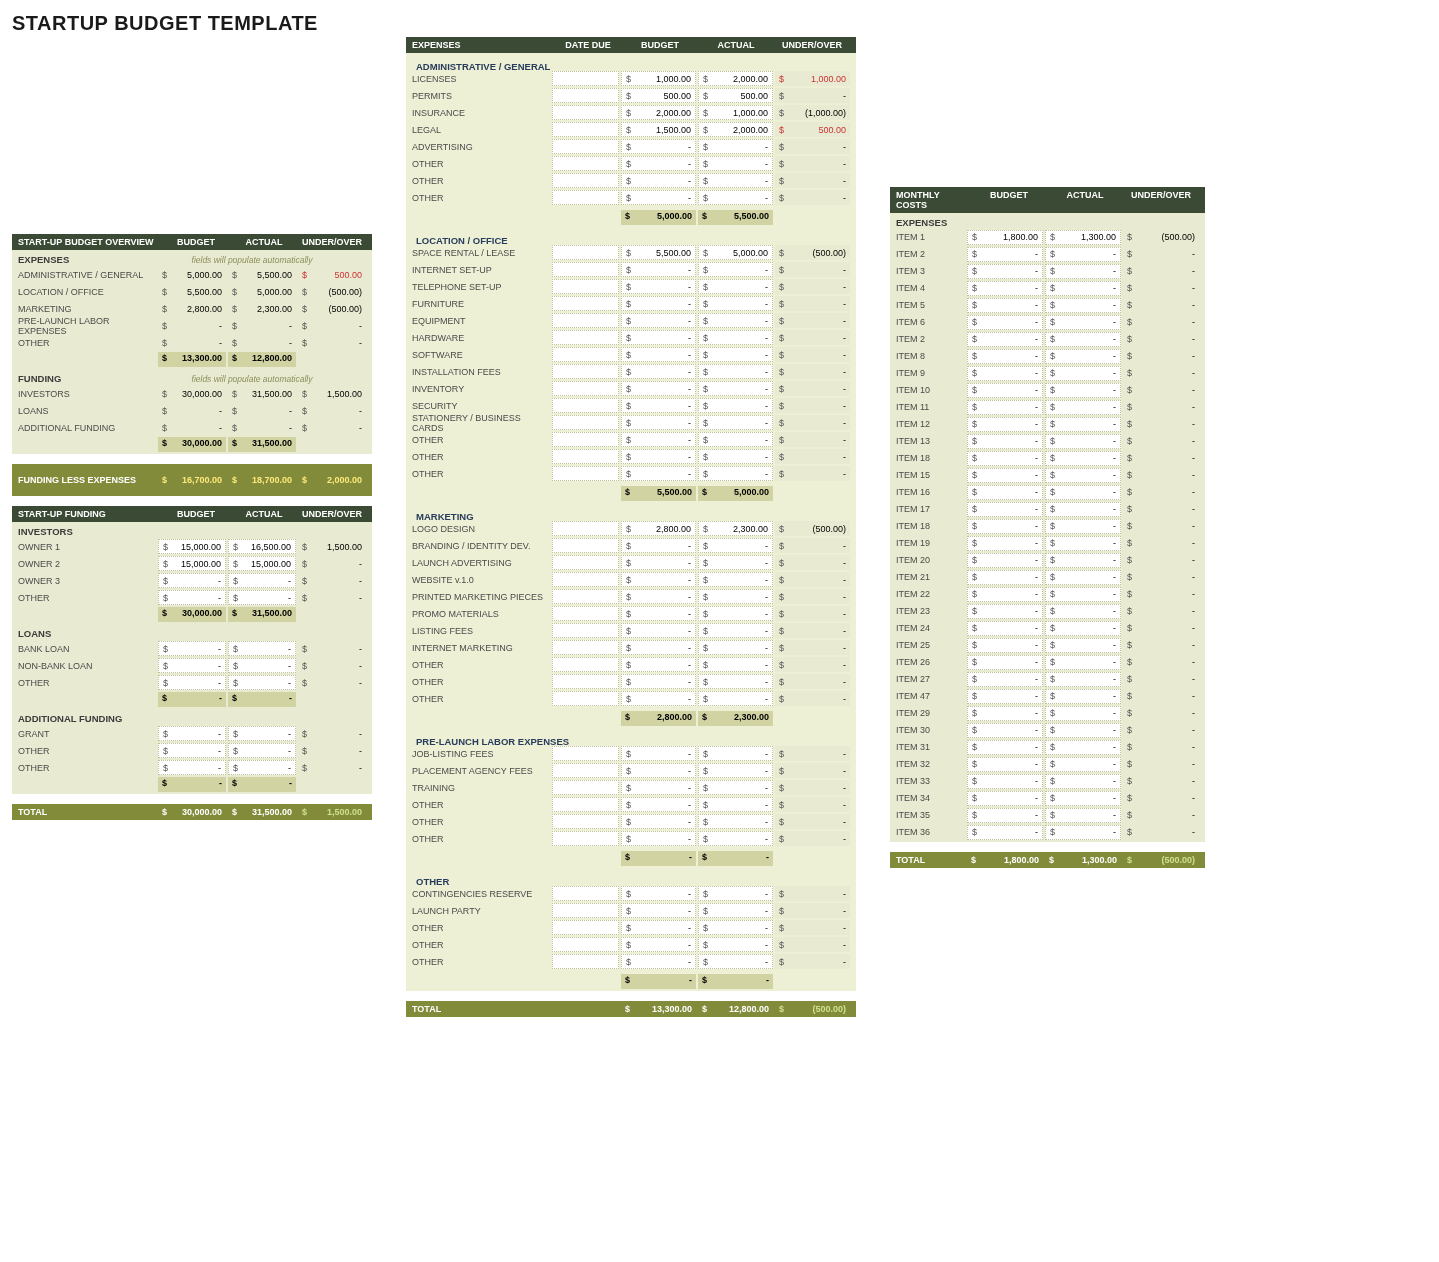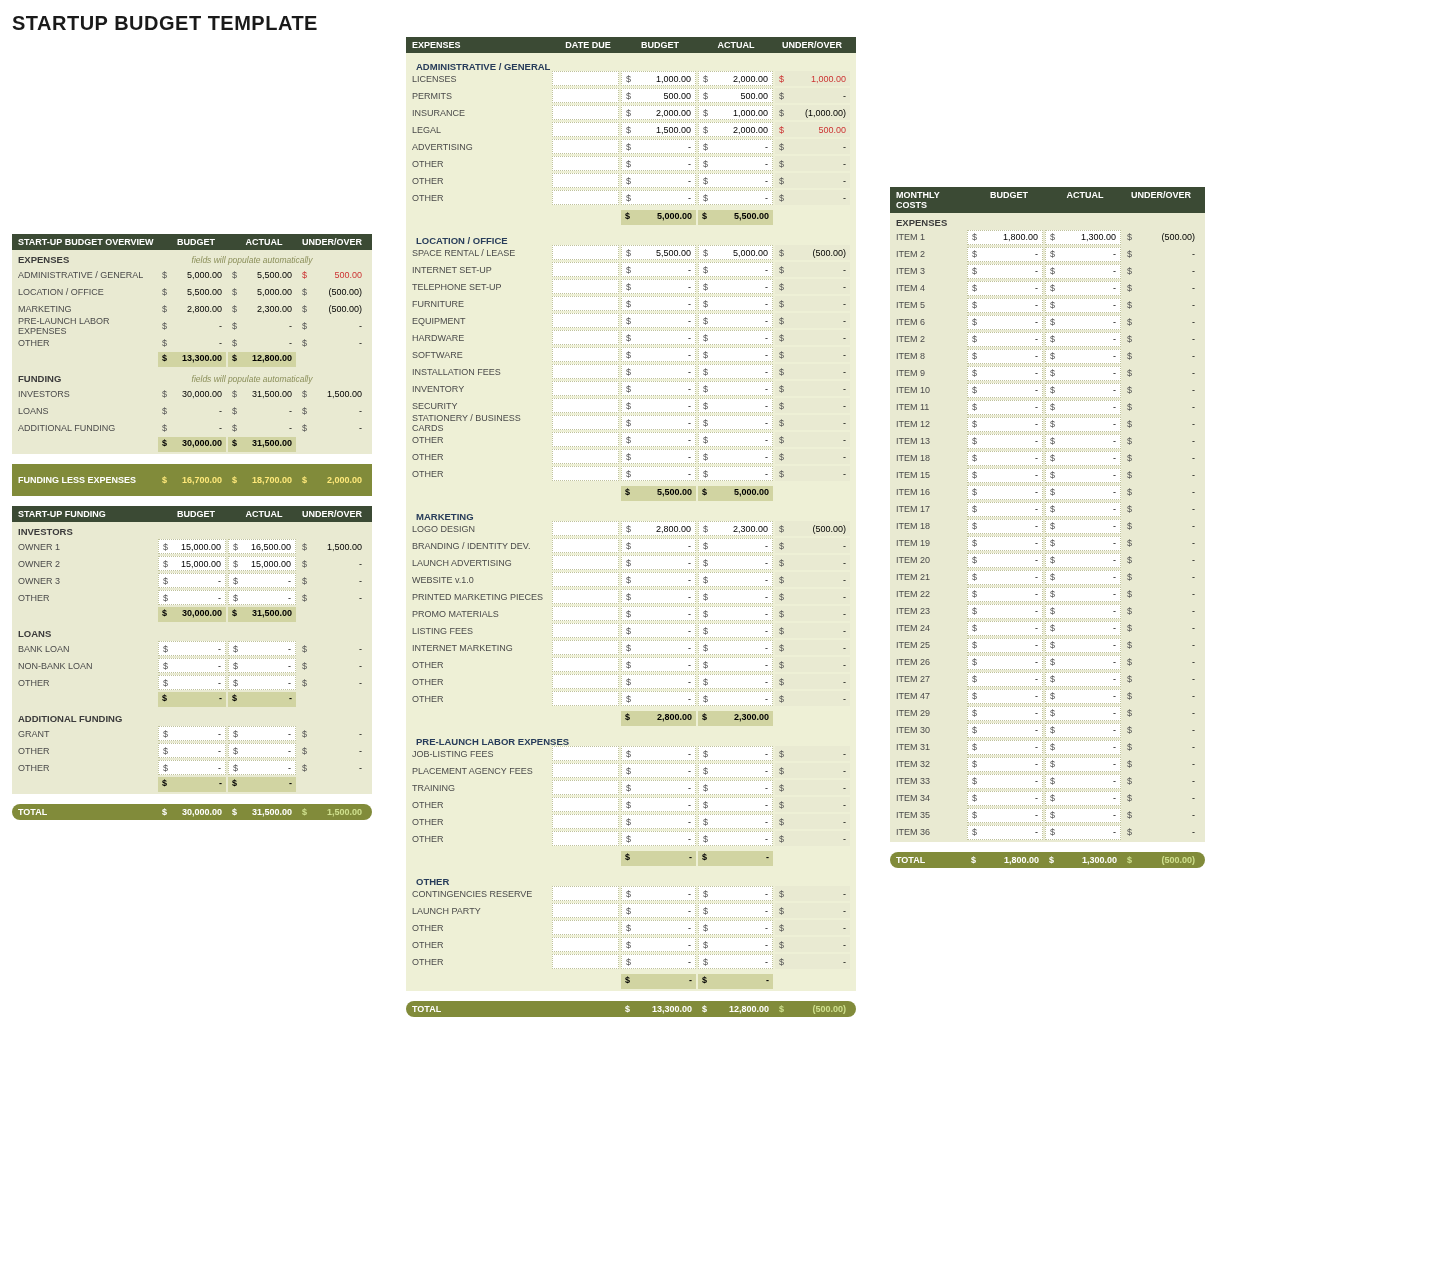--- a/index.html
+++ b/index.html
@@ -35,21 +35,21 @@
   .p3 .cell, .p3 .cellro { width: 76px; }
   .sym { color: #555; }
   .num { text-align: right; }
   .red { color: #c33; }
   .sub { display: flex; padding: 0 6px 2px; height: 17px; }
   .sub .lbl { flex: 1; }
   .subcell { width: 68px; background: #d1d4a2; display: flex; justify-content: space-between; font-size: 9px; padding: 1px 4px; margin-left: 2px; font-weight: bold; }
   .p2 .subcell, .p3 .subcell { width: 76px; }
   .sub .blank { width: 68px; margin-left: 2px; }
   .p2 .sub .blank { width: 76px; }
-  .totbar { background: #818b3a; color: #fff; display: flex; font-weight: bold; font-size: 9px; padding: 3px 6px; border-radius: 8px; }
+  .totbar { background: #818b3a; color: #fff; display: flex; font-weight: bold; font-size: 9px; padding: 3px 6px; }
   .totbar .lbl { flex: 1; color: #fff; }
   .totbar .tc { width: 68px; display: flex; justify-content: space-between; padding: 0 4px; margin-left: 2px; }
   .p2 .totbar .tc { width: 76px; }
   .p3 .totbar .tc { width: 76px; }
   .totbar .neg { color: #cfe08e; }
   .fundbar { background: #818b3a; color: #ffe97a; display: flex; font-weight: bold; font-size: 9px; padding: 11px 6px; margin-top: 10px; }
   .fundbar .lbl { flex: 1; color: #fff; }
   .fundbar .tc { width: 68px; display: flex; justify-content: space-between; padding: 0 4px; margin-left: 2px; }
   .gap { height: 10px; }
   .p2 .row { padding: 0 6px 8px; }

